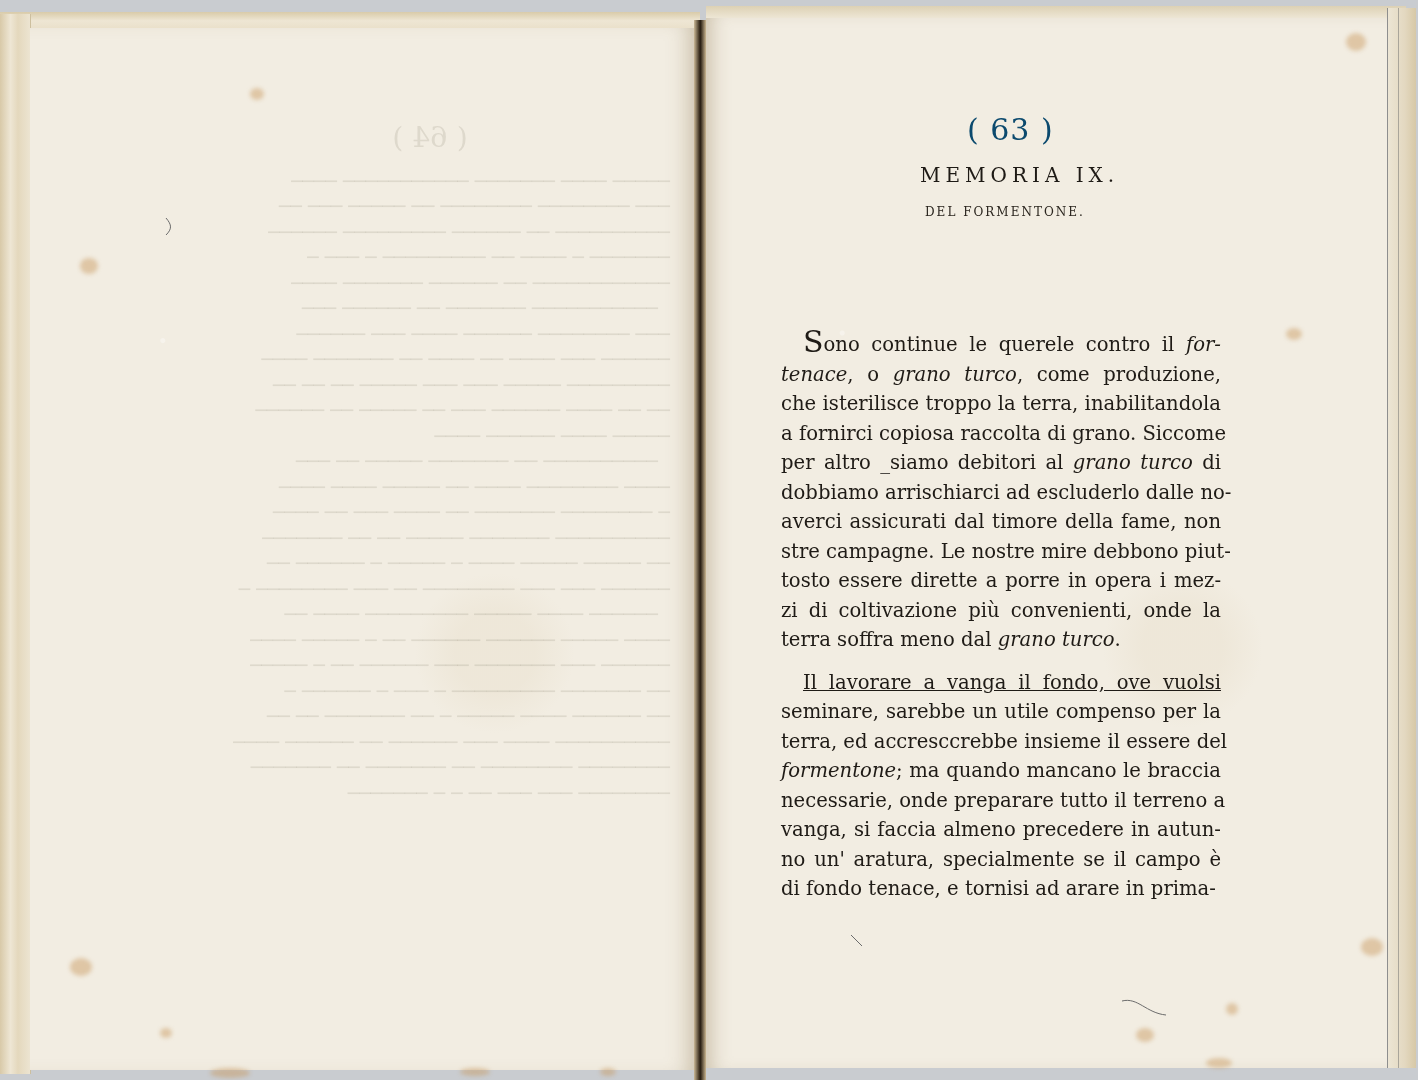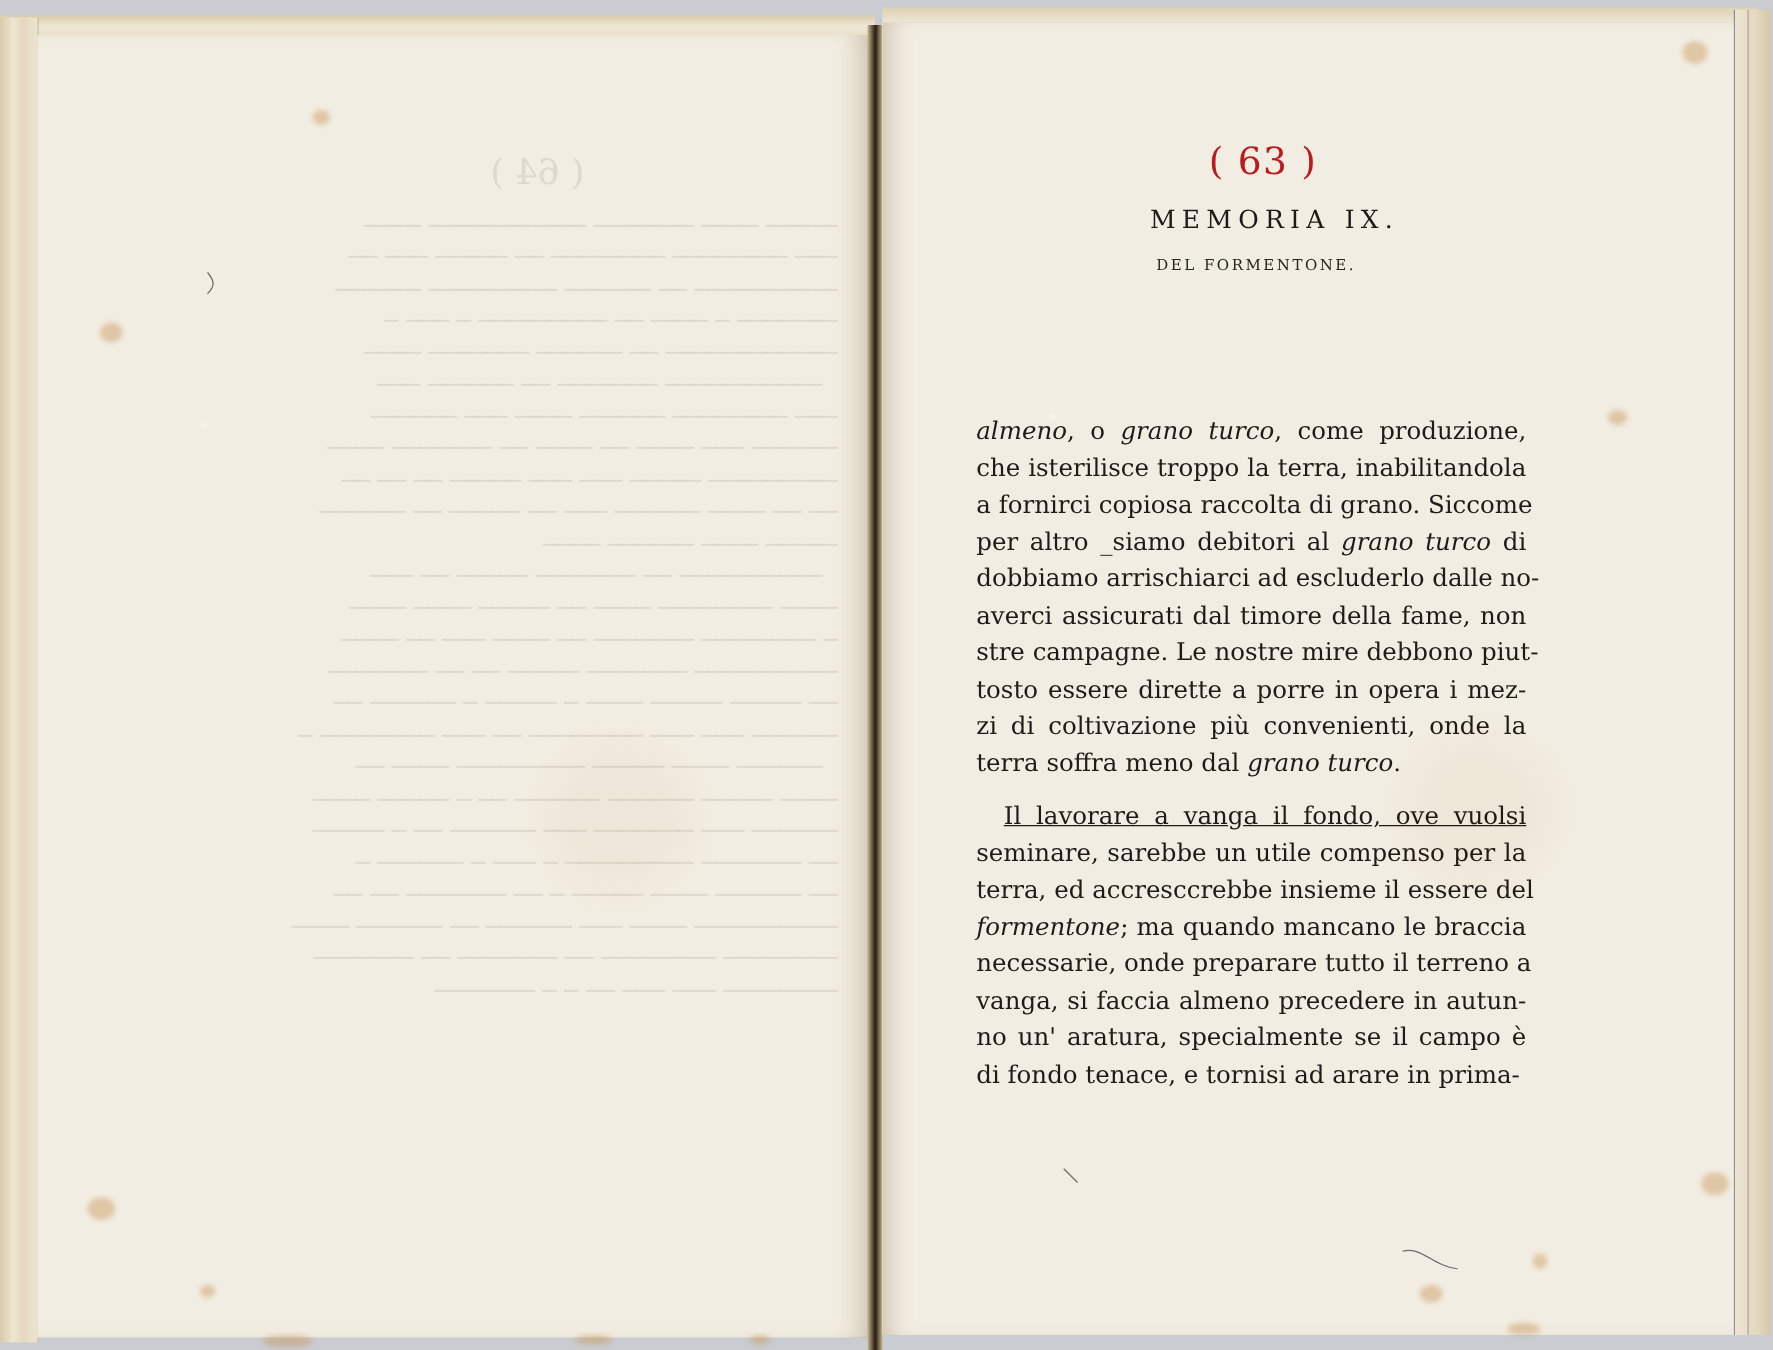--- a/index.html
+++ b/index.html
@@ -63,21 +63,21 @@
     font-size: 19px; line-height: 25.5px;
     text-align: justify;
     filter: blur(0.6px);
     pointer-events: none;
   }
   .bleed .bleed-head { text-align: center; font-size: 28px; margin-bottom: 18px; }
 
   
   .folio {
     position: absolute; left: 967px; top: 112px;
-    font-size: 30px; color: #b91c1c; letter-spacing: 1px;
+    font-size: 30px; color: #0c4a6e; letter-spacing: 1px;
   }
   .memoria-title {
     position: absolute; left: 920px; top: 163px;
     font-size: 20px; letter-spacing: 5px; color: #1e1a15;
   }
   .subtitle {
     position: absolute; left: 925px; top: 205px;
     font-size: 12px; letter-spacing: 2px; color: #2a251e; font-variant: small-caps; text-align: right;
   }
   .body-text {
@@ -152,21 +152,22 @@
     <div class="fox" style="left:520px;top:985px;width:12px;height:12px;"></div>
     <div class="fox" style="left:500px;top:1040px;width:26px;height:10px;"></div>
   </div>
 
   <div class="folio">( 63 )</div>
   <div class="memoria-title">MEMORIA IX.</div>
   <div class="subtitle">DEL FORMENTONE.</div>
 
   <div class="body-text" id="body-text">
       <div>
-        <span class="line"><i>almeno</i><span>, o </span><i>grano turco</i><span>, come produzione,</span></span>
+        <span class="line"><span class="dropcap">S</span><span>ono continue le querele contro il </span><i>for-</i></span>
+        <span class="line"><i>tenace</i><span>, o </span><i>grano turco</i><span>, come produzione,</span></span>
         <span class="line"><span>che isterilisce troppo la terra, inabilitandola</span></span>
         <span class="line"><span>a fornirci copiosa raccolta di grano. Siccome</span></span>
         <span class="line"><span>per altro _siamo debitori al </span><i>grano turco</i><span> di</span></span>
         <span class="line"><span>dobbiamo arrischiarci ad escluderlo dalle no-</span></span>
         <span class="line"><span>averci assicurati dal timore della fame, non</span></span>
         <span class="line"><span>stre campagne. Le nostre mire debbono piut-</span></span>
         <span class="line"><span>tosto essere dirette a porre in opera i mez-</span></span>
         <span class="line"><span>zi di coltivazione più convenienti, onde la</span></span>
         <span class="line last"><span>terra soffra meno dal </span><i>grano turco</i><span>.</span></span>
       </div>

